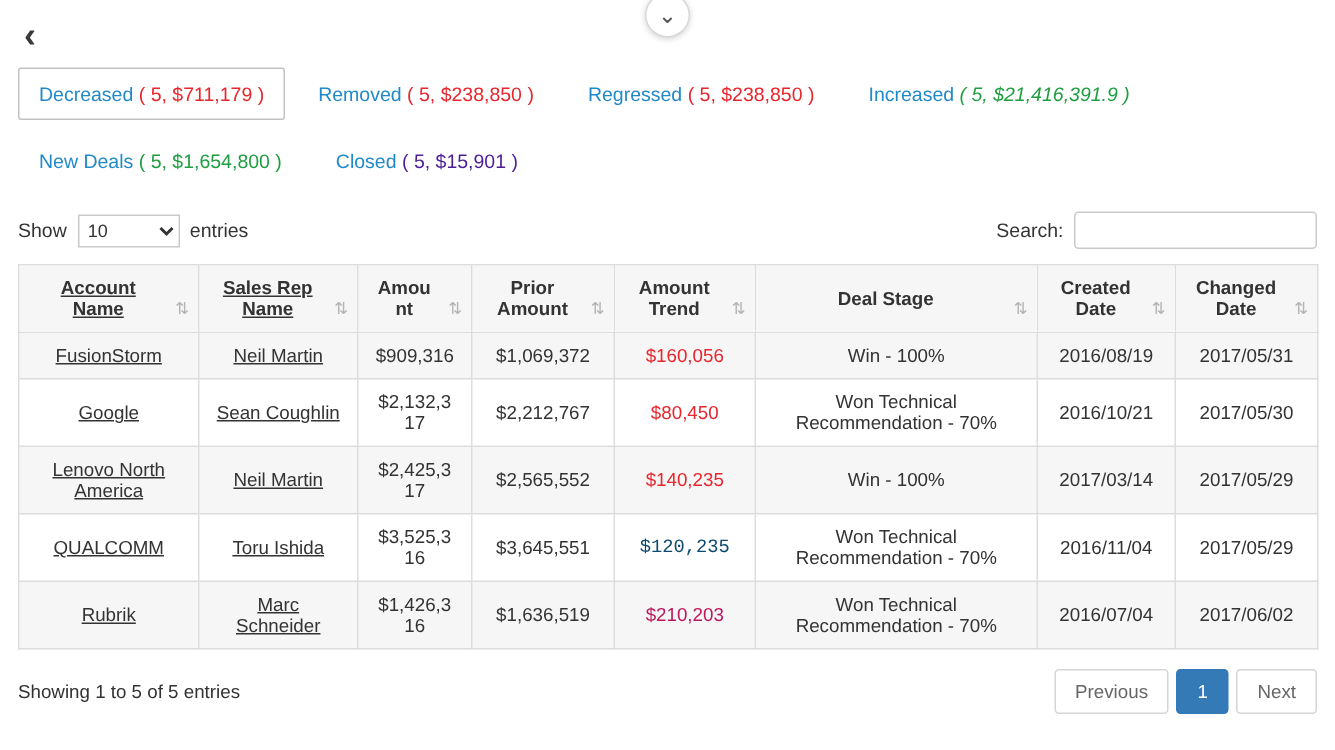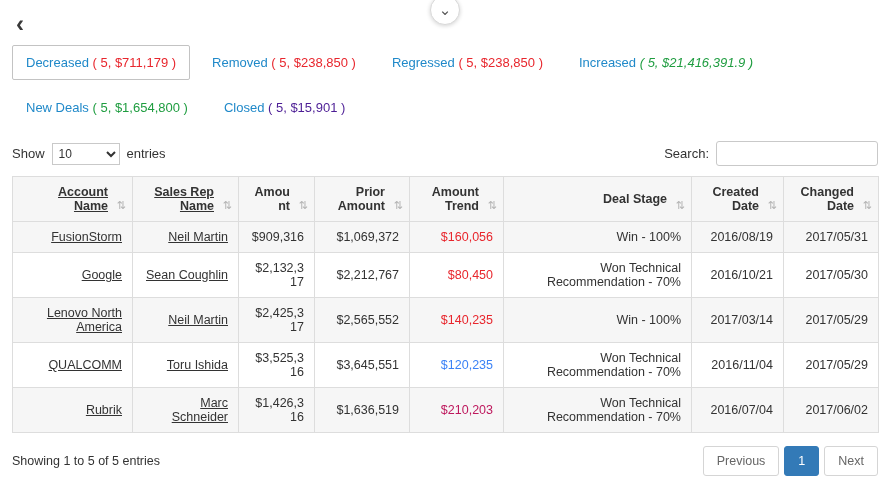--- a/index.html
+++ b/index.html
@@ -33,21 +33,21 @@
   .tab-stats { font-weight:normal; }
 
   
   .controls { display:flex; justify-content:space-between; align-items:center; margin:16px 12px 10px; font-size:13px; }
   .show-group, .search-group { display:flex; align-items:center; gap:7px; }
   .page-size-select { font-size:12px; padding:2px 2px; border:1px solid #c9c9c9; background:#fff; color:#333; width:68px; height:22px; }
   .search-input { width:162px; height:25px; border:1px solid #c9c9c9; border-radius:3px; padding:0 6px; font-size:12px; outline:none; }
 
   
   table { width:866px; margin:0 12px; border-collapse:collapse; font-size:12.5px; table-layout:fixed; }
-  th, td { border:1px solid #ddd; padding:8px 10px; text-align:right; vertical-align:middle; word-wrap:break-word; }
+  th, td { border:1px solid #ddd; padding:8px 10px; text-align:center; vertical-align:middle; word-wrap:break-word; }
   thead th { background:#f6f6f6; font-weight:bold; position:relative; padding-right:24px; vertical-align:middle; cursor:pointer; }
   thead .th-label.underlined { text-decoration:underline; }
   .sort-icon { position:absolute; right:6px; bottom:9px; color:#b3b3b3; font-size:11px; font-weight:normal; }
   tbody tr:nth-child(odd)  { background:#f6f6f6; }
   tbody tr:nth-child(even) { background:#fff; }
   .cell-link { color:#333; text-decoration:underline; cursor:pointer; }
 
   col.c-account { width:120px; } col.c-rep { width:106px; } col.c-amount { width:76px; }
   col.c-prior { width:95px; } col.c-trend { width:94px; } col.c-stage { width:188px; }
   col.c-created { width:92px; } col.c-changed { width:95px; }
@@ -186,21 +186,21 @@
       <td style="color: rgb(232, 38, 45);">$140,235</td>
       <td>Win - 100%</td>
       <td>2017/03/14</td>
       <td>2017/05/29</td>
     </tr>
     <tr>
       <td><span class="cell-link">QUALCOMM</span></td>
       <td><span class="cell-link">Toru Ishida</span></td>
       <td>$3,525,316</td>
       <td>$3,645,551</td>
-      <td style="color: #3b82f6;">$120,235</td>
+      <td style="color: #0c4a6e; font-family: Liberation Mono, monospace;">$120,235</td>
       <td>Won Technical Recommendation - 70%</td>
       <td>2016/11/04</td>
       <td>2017/05/29</td>
     </tr>
     <tr>
       <td><span class="cell-link">Rubrik</span></td>
       <td><span class="cell-link">Marc Schneider</span></td>
       <td>$1,426,316</td>
       <td>$1,636,519</td>
       <td style="color: #be185d;">$210,203</td>

